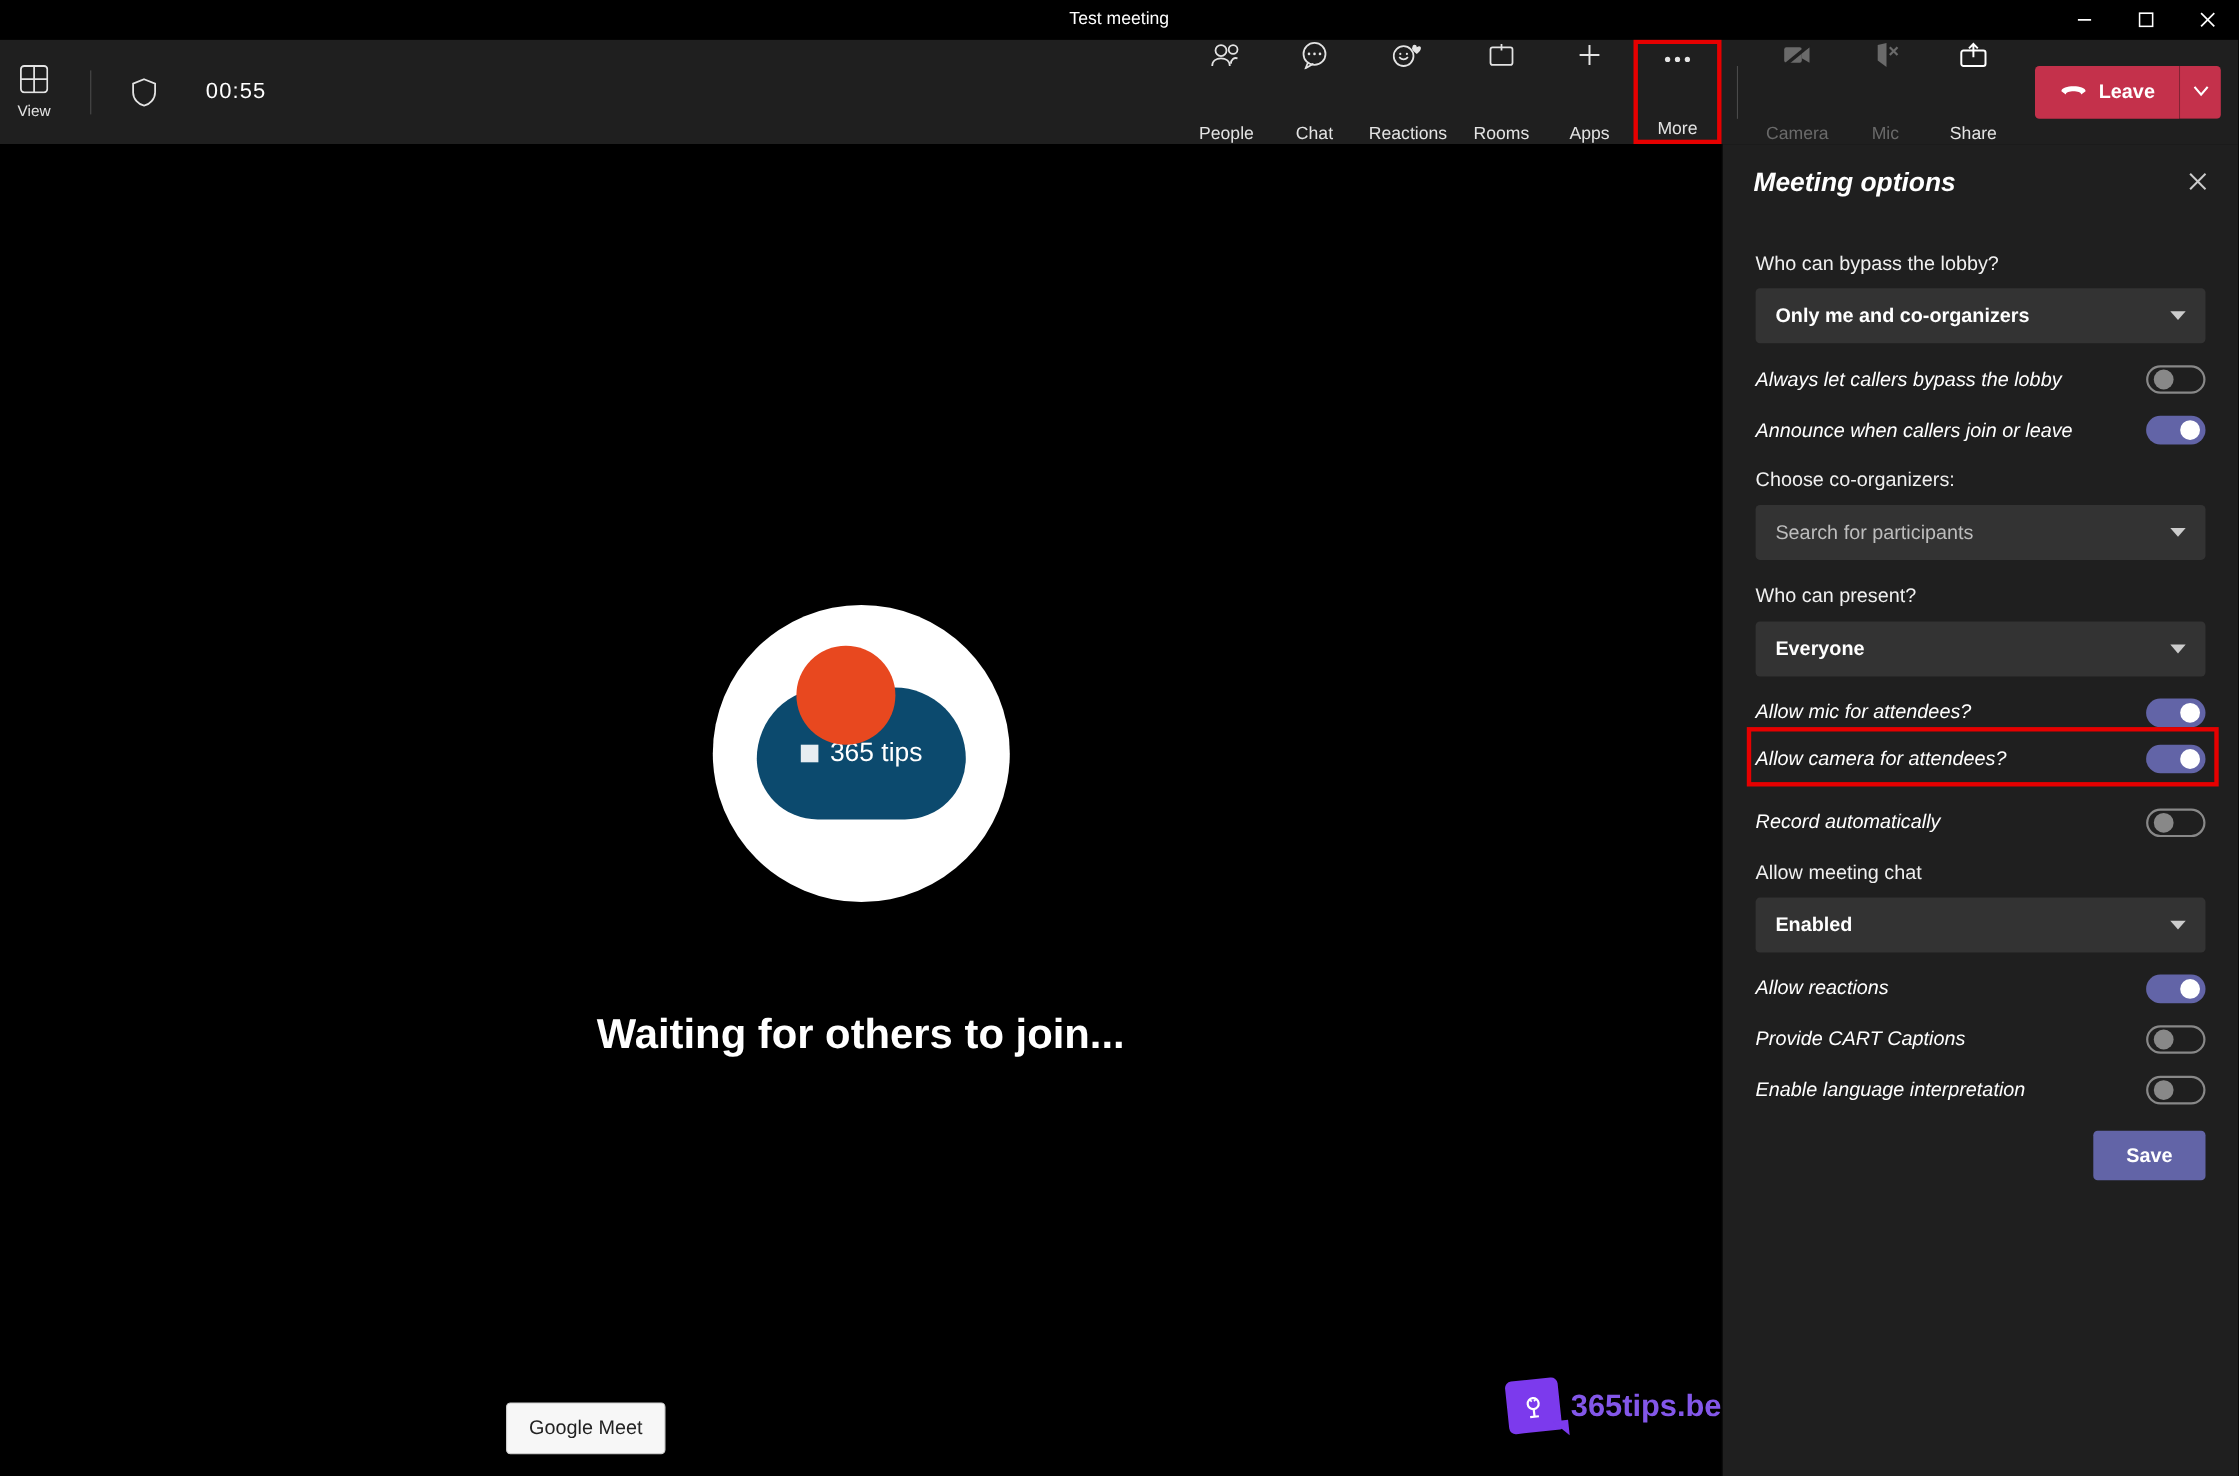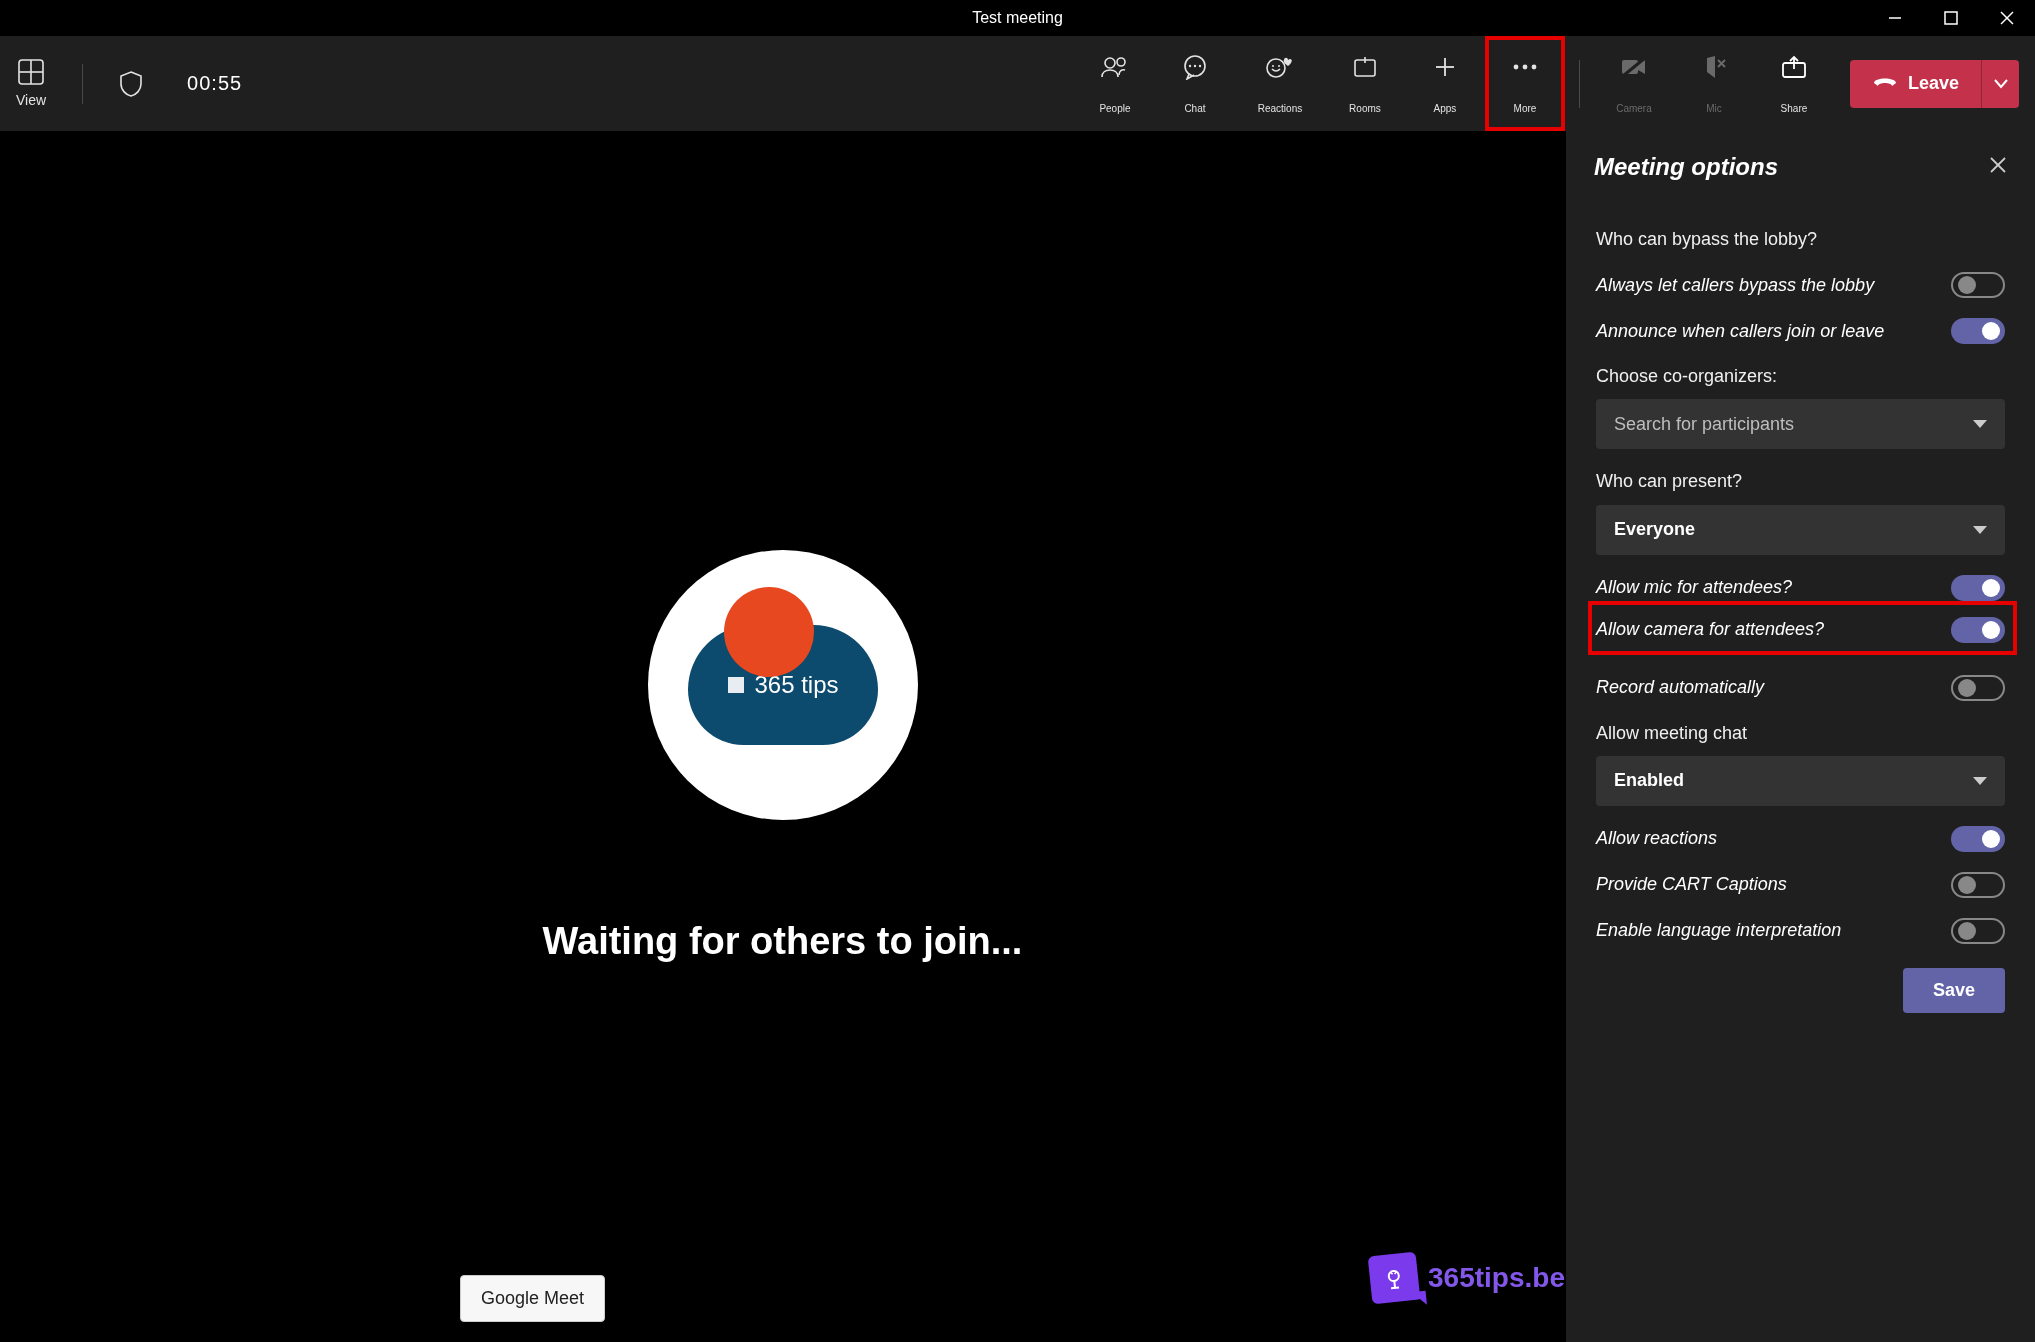--- a/index.html
+++ b/index.html
@@ -10,21 +10,21 @@
   .win-btn { width: 56px; height: 36px; display: flex; align-items: center; justify-content: center; color: #fff; }
 
   .topbar { height: 95px; background: #1f1f1f; display: flex; align-items: center; padding: 0 16px; }
   .topbar-left { display: flex; align-items: center; gap: 20px; }
   .view-btn { display: flex; flex-direction: column; align-items: center; gap: 4px; font-size: 14px; color: #e3e3e3; }
   .vert-sep { width: 1px; height: 40px; background: #4a4a4a; margin: 0 16px; }
   .shield { display:flex; align-items:center; }
   .timer { font-size: 20px; letter-spacing: 1px; margin-left: 24px; }
   .topbar-spacer { flex: 1; }
   .tool-btns { display:flex; align-items:flex-end; height:100%; }
-  .tool-btn { display:flex; flex-direction:column; align-items:center; justify-content:center; width: 80px; height: 100%; font-size: 10px; color: #e3e3e3; gap:22px; }
+  .tool-btn { display:flex; flex-direction:column; align-items:center; justify-content:space-between; width: 80px; height: 100%; font-size: 16px; color: #e3e3e3; gap:22px; }
   .tool-btn.wide { width: 90px; }
   .tool-btn.disabled { color: #6a6a6a; }
   .tool-btn .ic { height: 28px; display:flex; align-items:center; justify-content:center; }
   .tool-btn.more-highlight { border: 4px solid #e60000; }
   .toolbar-sep { width: 1px; height: 48px; background: #4a4a4a; margin: 0 14px; align-self:center; }
   .leave-wrap { display:flex; margin-left: 16px; }
   .leave-btn { background:#c4314b; height:48px; display:flex; align-items:center; gap:10px; padding:0 22px; border-radius:4px 0 0 4px; font-size:18px; font-weight:600; }
   .leave-drop { background:#c4314b; height:48px; width:38px; display:flex; align-items:center; justify-content:center; border-radius:0 4px 4px 0; border-left:1px solid rgba(0,0,0,.25); }
 
   .body { display:flex; height: calc(1342px - 36px - 95px); }
@@ -250,20 +250,24 @@
   <div class="panel">
     <div class="panel-head">
       <h2>Meeting options</h2>
       <div><svg width="18" height="18">
             <line x1="2" y1="2" x2="16" y2="16" stroke="#ccc" stroke-width="1.8"></line>
             <line x1="16" y1="2" x2="2" y2="16" stroke="#ccc" stroke-width="1.8"></line>
           </svg></div>
     </div>
     <div class="panel-body">
       <div class="opt-label">Who can bypass the lobby?</div>
+      <div class="select">
+        <span>Only me and co-organizers</span>
+        <span class="chev"></span>
+      </div>
 
       <div class="row">
         <div class="lbl">Always let callers bypass the lobby</div>
         <div class="toggle off">
             <div class="knob"></div>
           </div>
       </div>
 
       <div class="row">
         <div class="lbl">Announce when callers join or leave</div>

